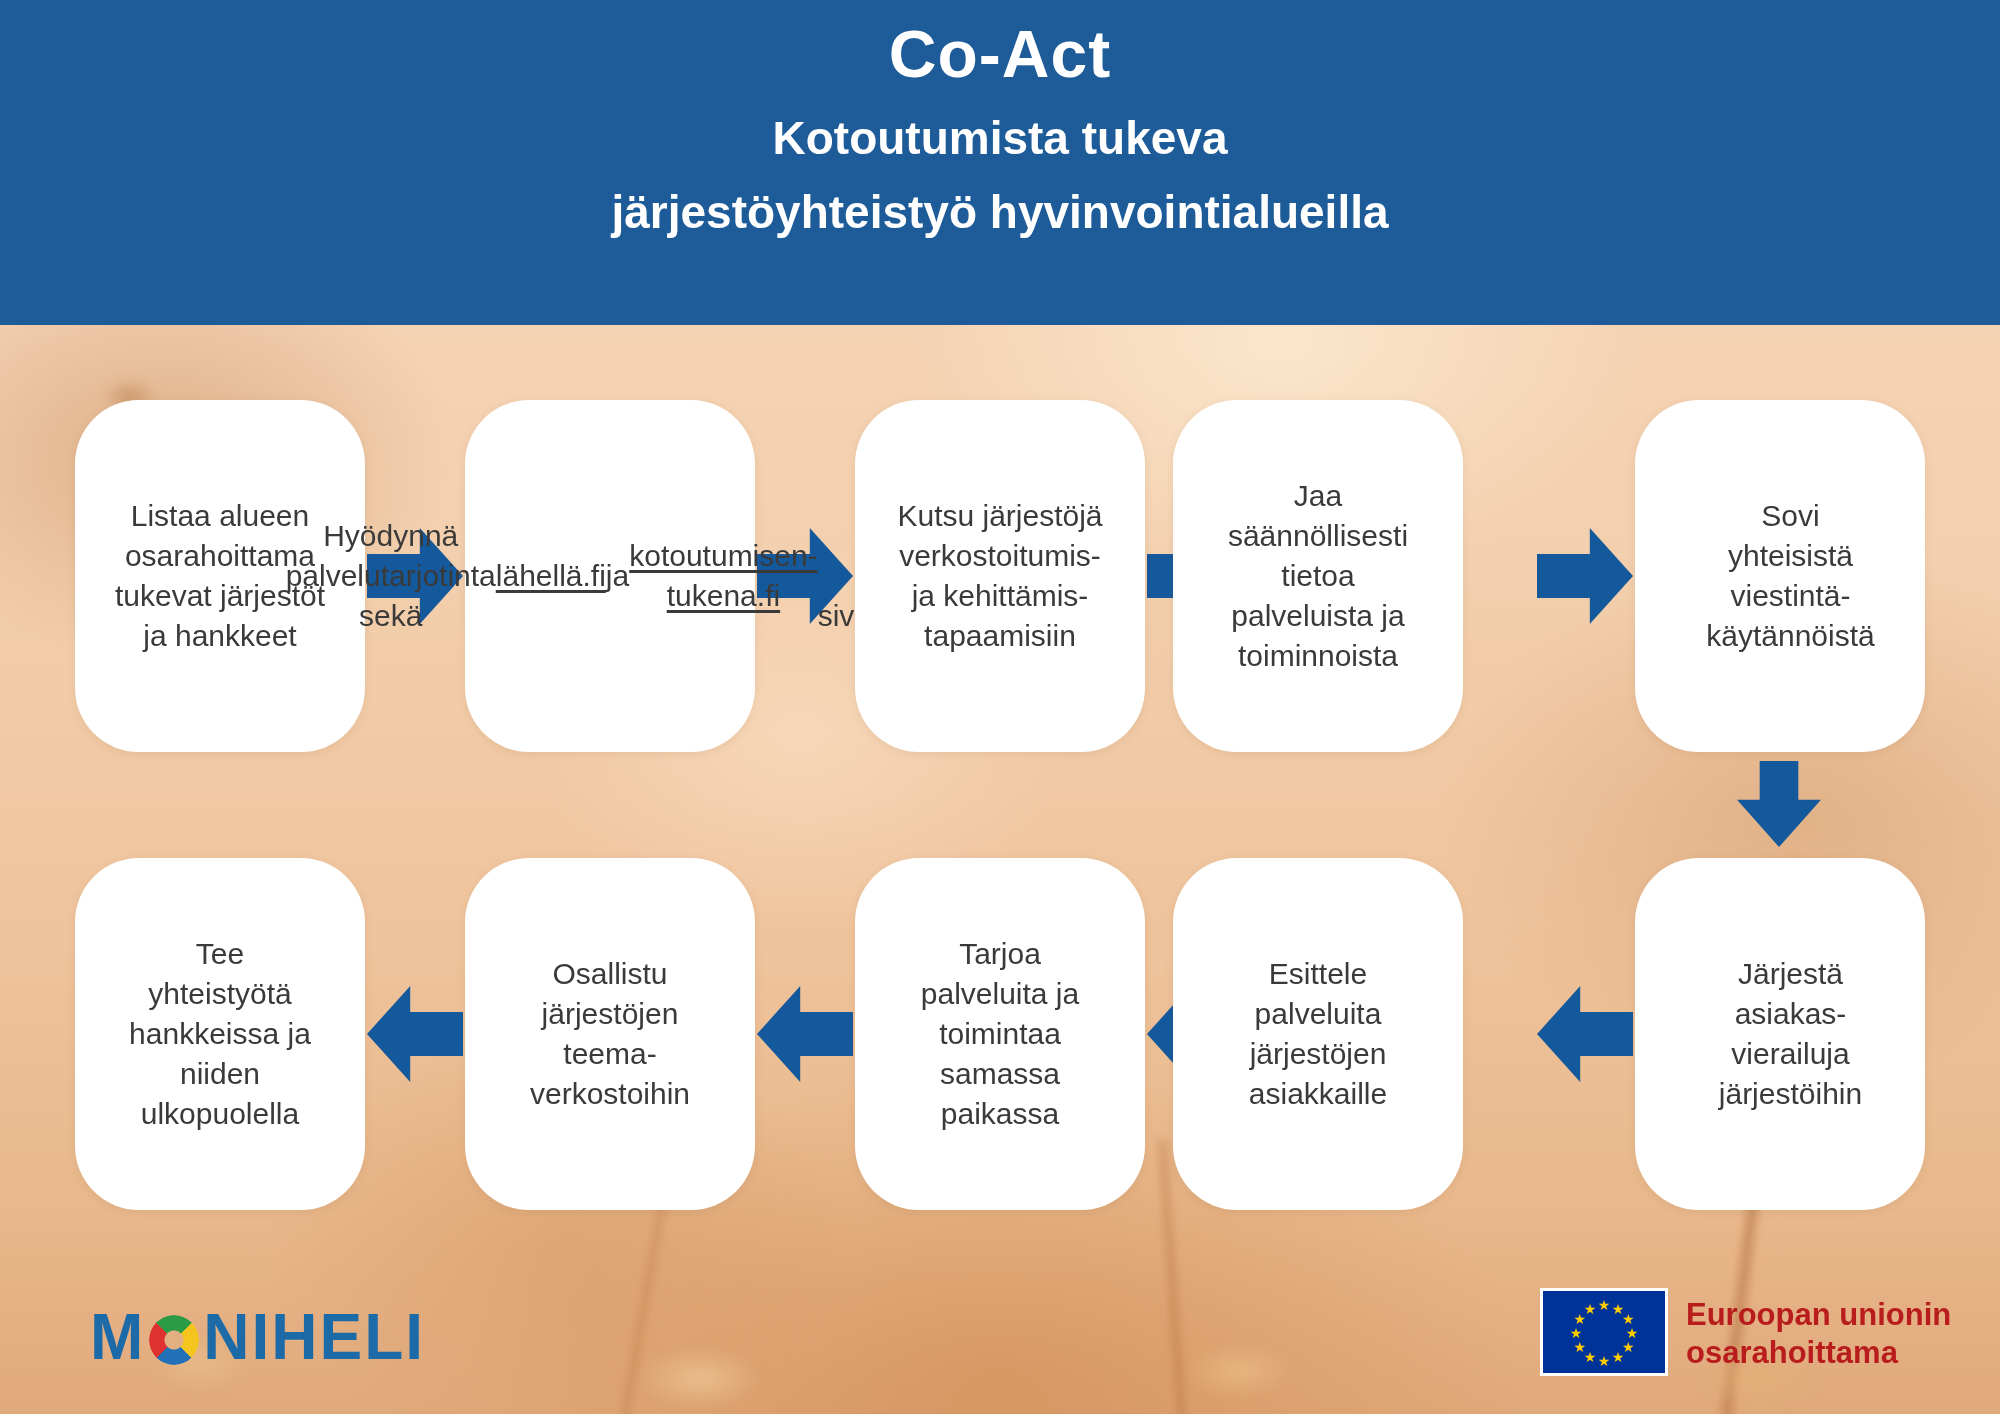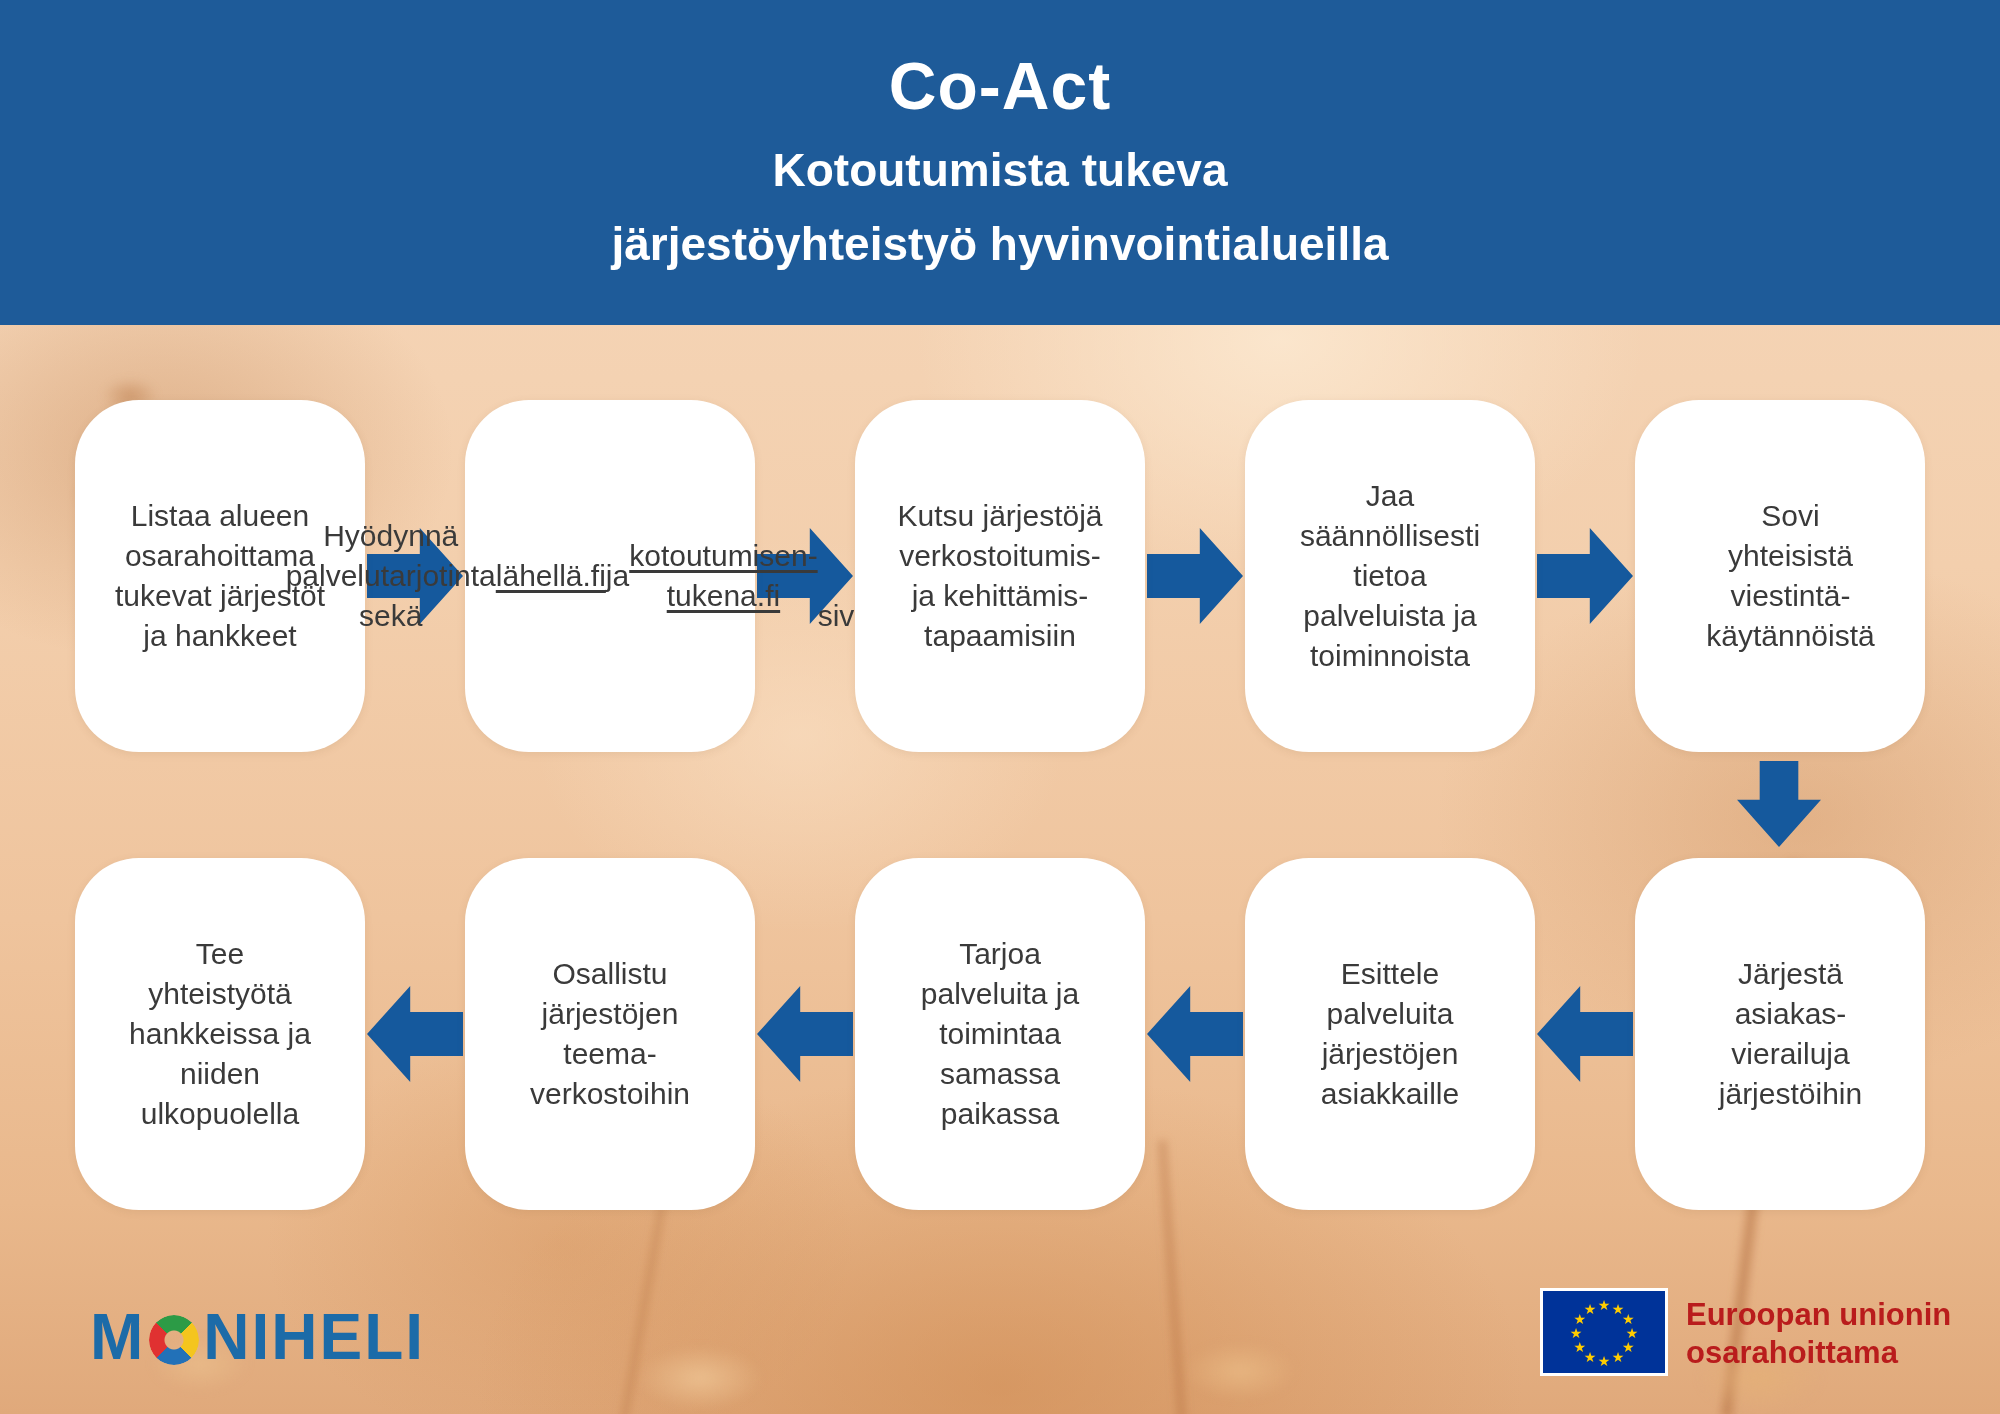--- a/index.html
+++ b/index.html
@@ -31,31 +31,31 @@
       radial-gradient(40px 26px at 80% 80%, rgba(186,120,66,.38), transparent 70%);}
   .grass{left:0px;top:1280px;width:2000px;height:140px;background:
       radial-gradient(70px 40px at 10% 60%, rgba(233,188,138,.8), transparent 70%),
       radial-gradient(90px 46px at 35% 70%, rgba(238,196,148,.8), transparent 70%),
       radial-gradient(80px 42px at 62% 65%, rgba(233,185,132,.8), transparent 70%),
       radial-gradient(90px 48px at 88% 70%, rgba(228,176,120,.8), transparent 70%);}
 
   
   .header{position:absolute;left:0;top:0;width:2000px;height:325px;background:#1e5b99;z-index:2;
     color:#ffffff;text-align:center;}
-  .header h1{margin:0;padding-top:48px;font-size:66px;font-weight:700;letter-spacing:1px;}
+  .header h1{margin:0;padding-top:16px;font-size:66px;font-weight:700;letter-spacing:1px;}
   .header h2{margin:10px 0 0 0;font-size:46px;font-weight:700;line-height:1.6;white-space:pre-line;}
 
   
   .box{position:absolute;width:290px;height:352px;background:#ffffff;border-radius:64px;z-index:3;
     display:flex;align-items:center;justify-content:center;text-align:center;
     color:#3a3a3a;font-size:30px;line-height:1.33;white-space:pre-line;padding:14px;box-sizing:border-box;
     box-shadow:0 2px 8px rgba(120,80,40,0.10);}
   .box u{text-underline-offset:4px;}
   .r1{top:400px;} .r2{top:858px;}
-  .c1{left:75px;} .c2{left:465px;} .c3{left:855px;} .c4{left:1245px;text-align:center;} .c5{left:1635px;padding-left:35px;}
+  .c1{left:75px;} .c2{left:465px;} .c3{left:855px;} .c4{left:1173px;text-align:center;} .c5{left:1635px;padding-left:35px;}
 
   
   .arrow{position:absolute;background:#15599d;z-index:2;}
   .arrow.right{width:96px;height:96px;top:528px;
     clip-path:polygon(0 27%,55% 27%,55% 0,100% 50%,55% 100%,55% 73%,0 73%);}
   .arrow.left{width:96px;height:96px;top:986px;
     clip-path:polygon(100% 27%,45% 27%,45% 0,0 50%,45% 100%,45% 73%,100% 73%);}
   .arrow.down{left:1737px;top:761px;width:84px;height:86px;
     clip-path:polygon(27% 0,73% 0,73% 45%,100% 45%,50% 100%,0 45%,27% 45%);}
   .g1{left:367px;} .g2{left:757px;} .g3{left:1147px;} .g4{left:1537px;}

